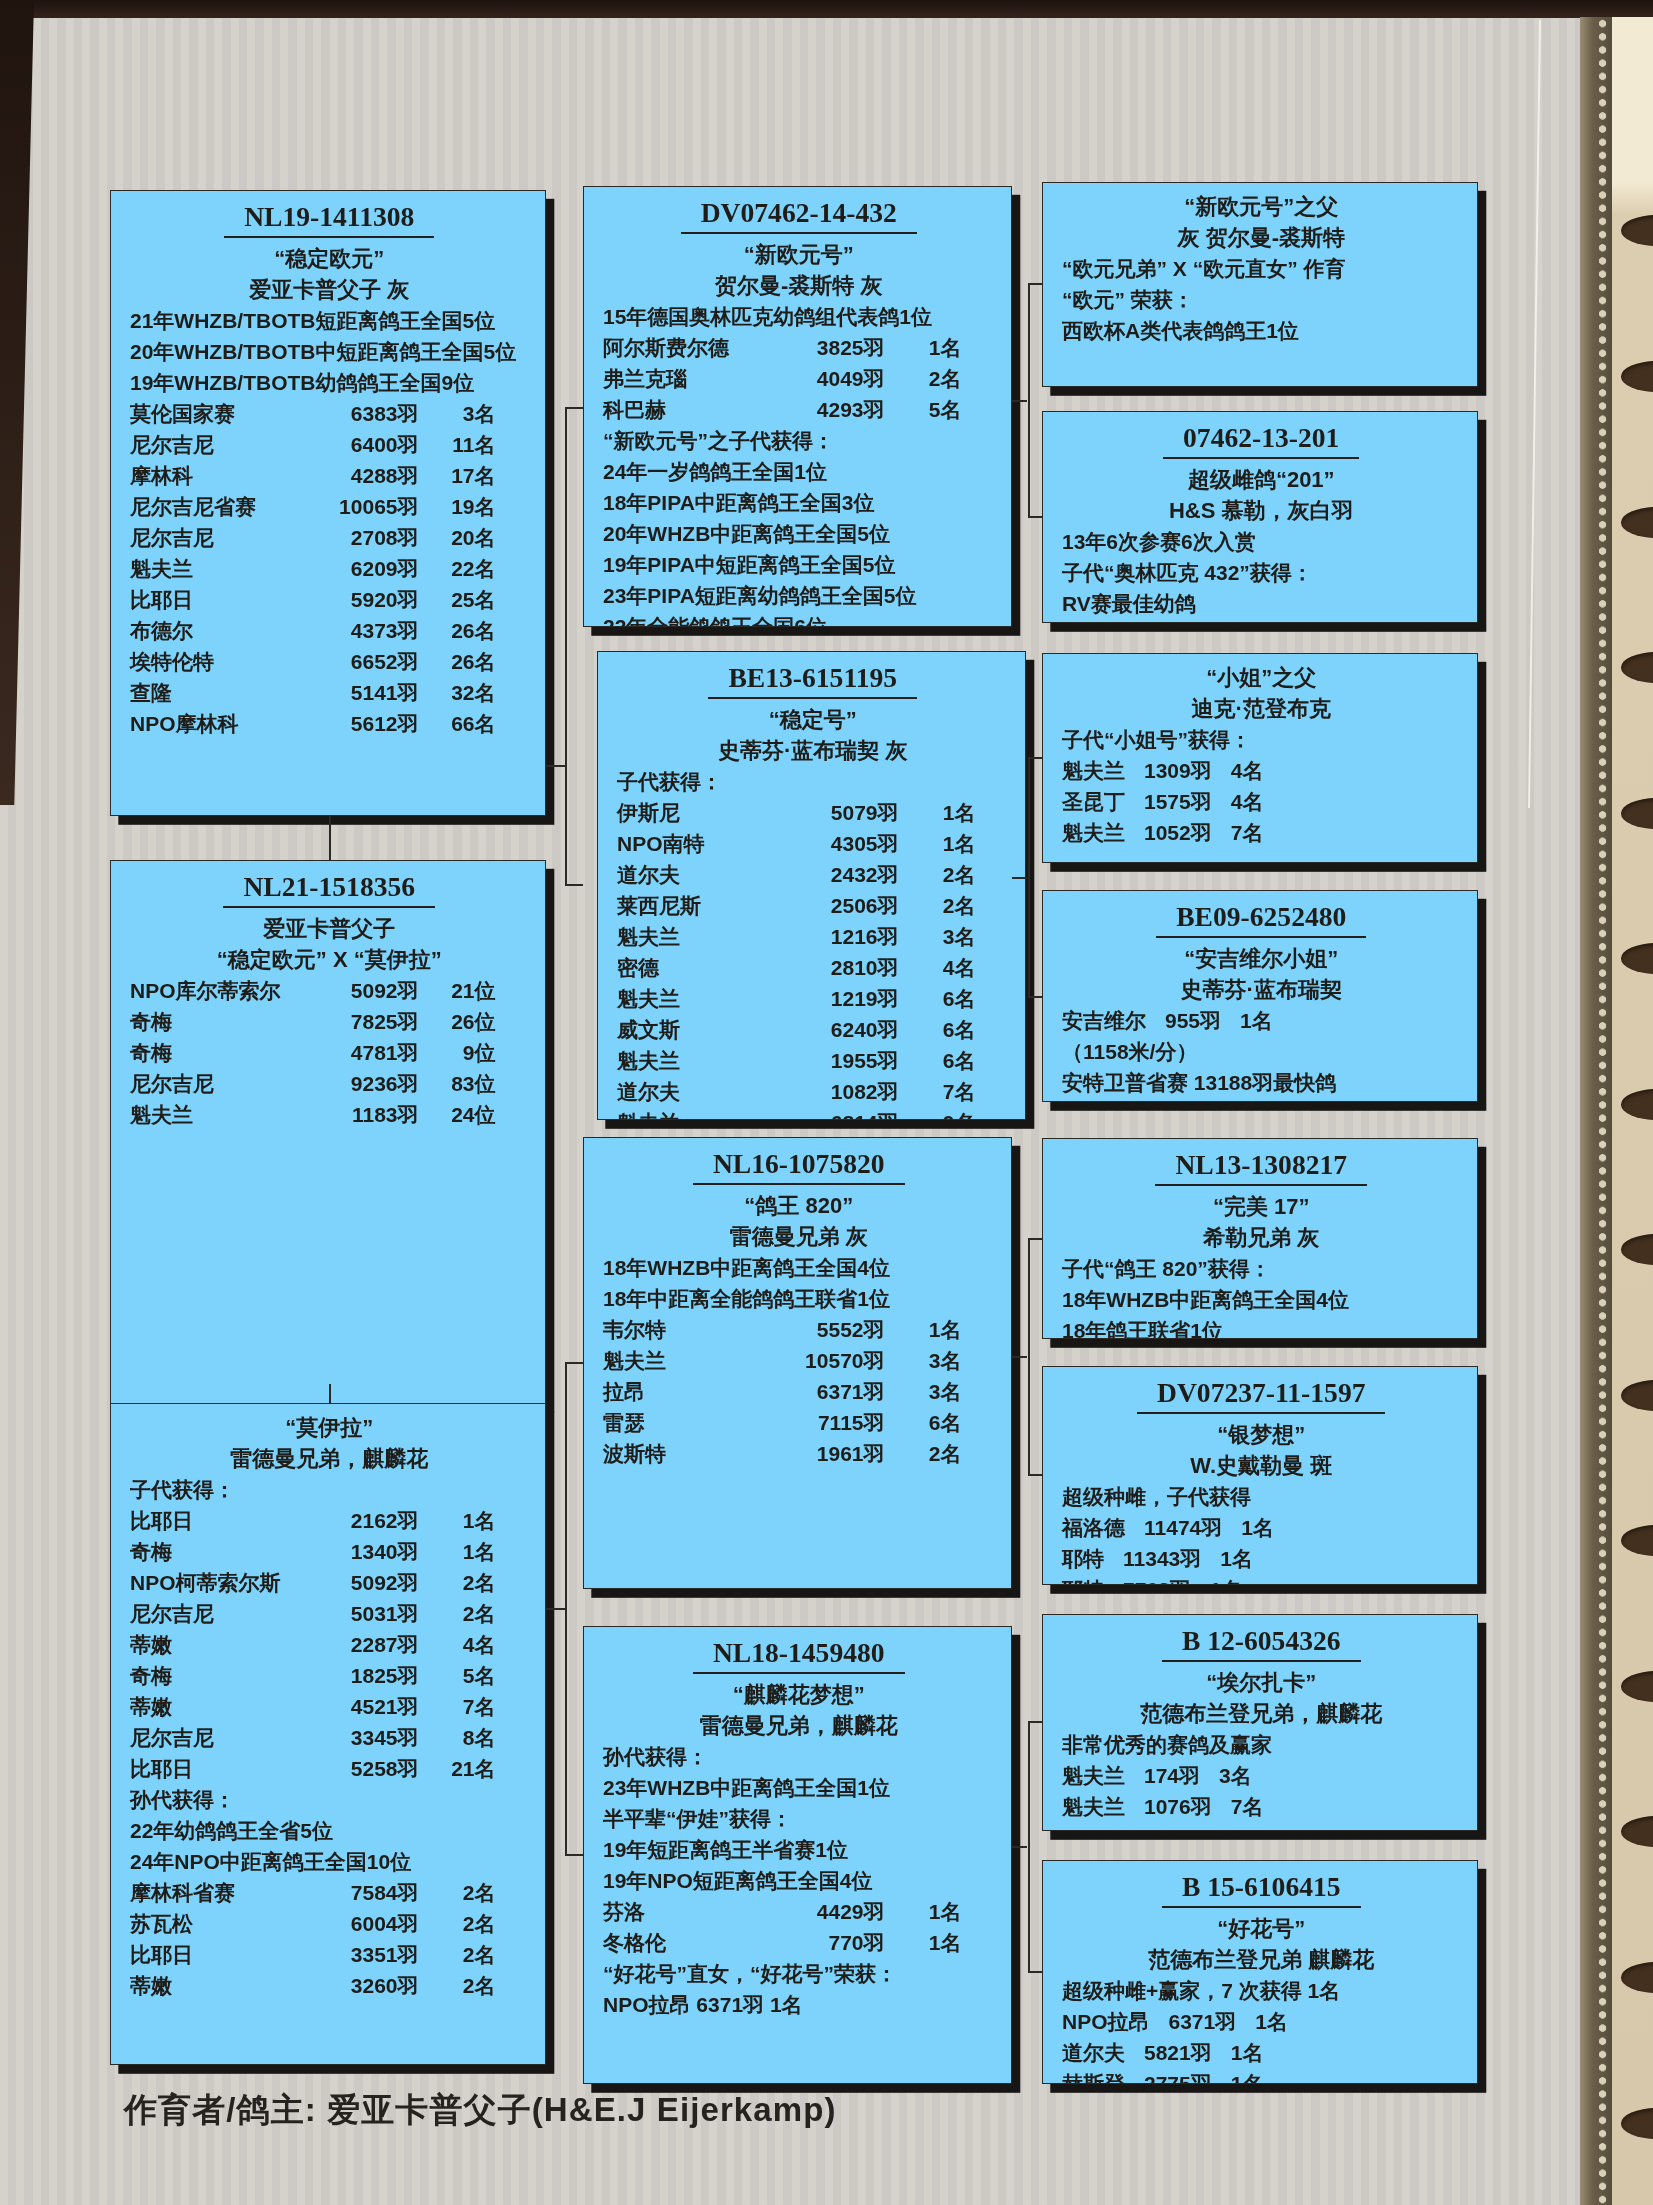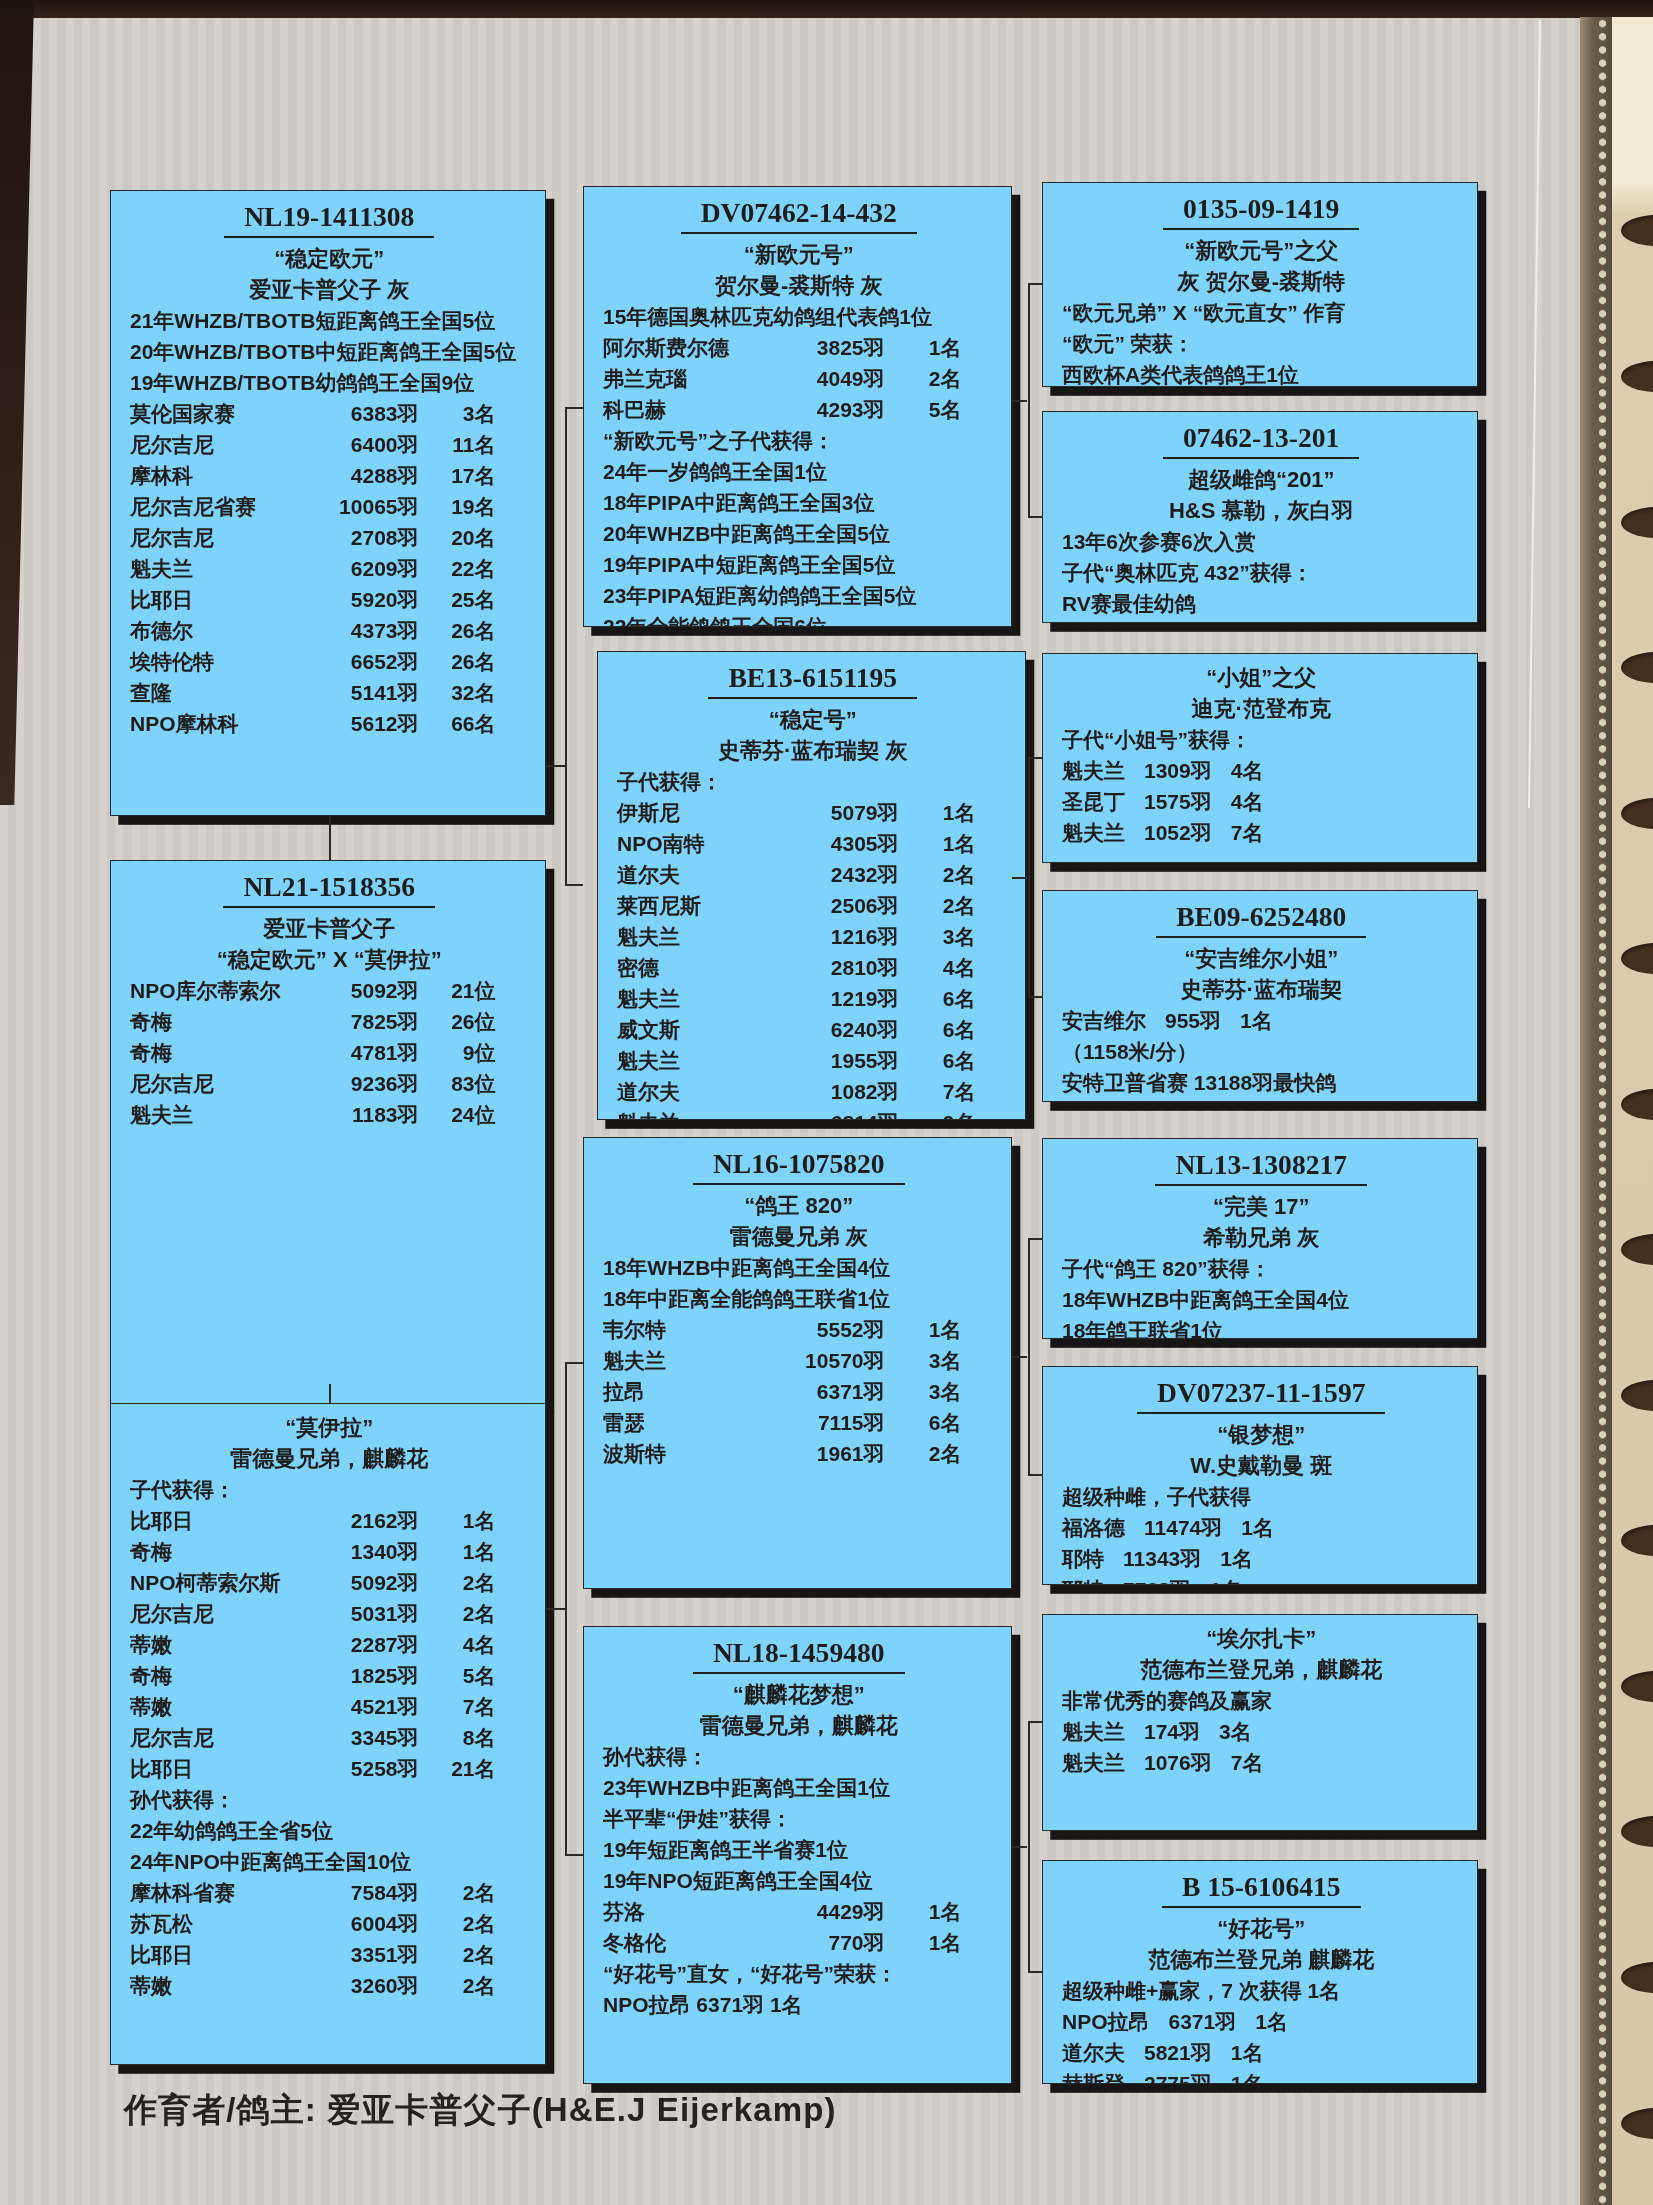--- a/index.html
+++ b/index.html
@@ -356,21 +356,20 @@
         </div>
         <div class="result-row">
           <span class="rc">冬格伦</span>
           <span class="cnt">770羽</span>
           <span class="plc">1名</span>
         </div>
         <div class="text-line">“好花号”直女，“好花号”荣获：</div>
         <div class="text-line">NPO拉昂  6371羽  1名</div>
       </div>
       <div class="box narrow" style="left: 1042px; top: 182px; width: 436px; height: 205px;">
-        <div class="ring"><span>0135-09-1419</span></div>
         <div class="center-line">“新欧元号”之父</div>
         <div class="center-line">灰  贺尔曼-裘斯特</div>
         <div class="text-line">“欧元兄弟” X “欧元直女” 作育</div>
         <div class="text-line">“欧元” 荣获：</div>
         <div class="text-line">西欧杯A类代表鸽鸽王1位</div>
       </div>
       <div class="box narrow" style="left: 1042px; top: 411px; width: 436px; height: 212px;">
         <div class="ring"><span>07462-13-201</span></div>
         <div class="center-line">超级雌鸽“201”</div>
         <div class="center-line">H&amp;S 慕勒，灰白羽</div>
@@ -433,20 +432,21 @@
           <span class="cnt">11343羽</span>
           <span class="plc">1名</span>
         </div>
         <div class="result-row">
           <span class="rc">耶特</span>
           <span class="cnt">7768羽</span>
           <span class="plc">1名</span>
         </div>
       </div>
       <div class="box narrow" style="left: 1042px; top: 1614px; width: 436px; height: 217px;">
+        <div class="ring"><span>B 12-6054326</span></div>
         <div class="center-line">“埃尔扎卡”</div>
         <div class="center-line">范德布兰登兄弟，麒麟花</div>
         <div class="text-line">非常优秀的赛鸽及赢家</div>
         <div class="result-row">
           <span class="rc">魁夫兰</span>
           <span class="cnt">174羽</span>
           <span class="plc">3名</span>
         </div>
         <div class="result-row">
           <span class="rc">魁夫兰</span>

